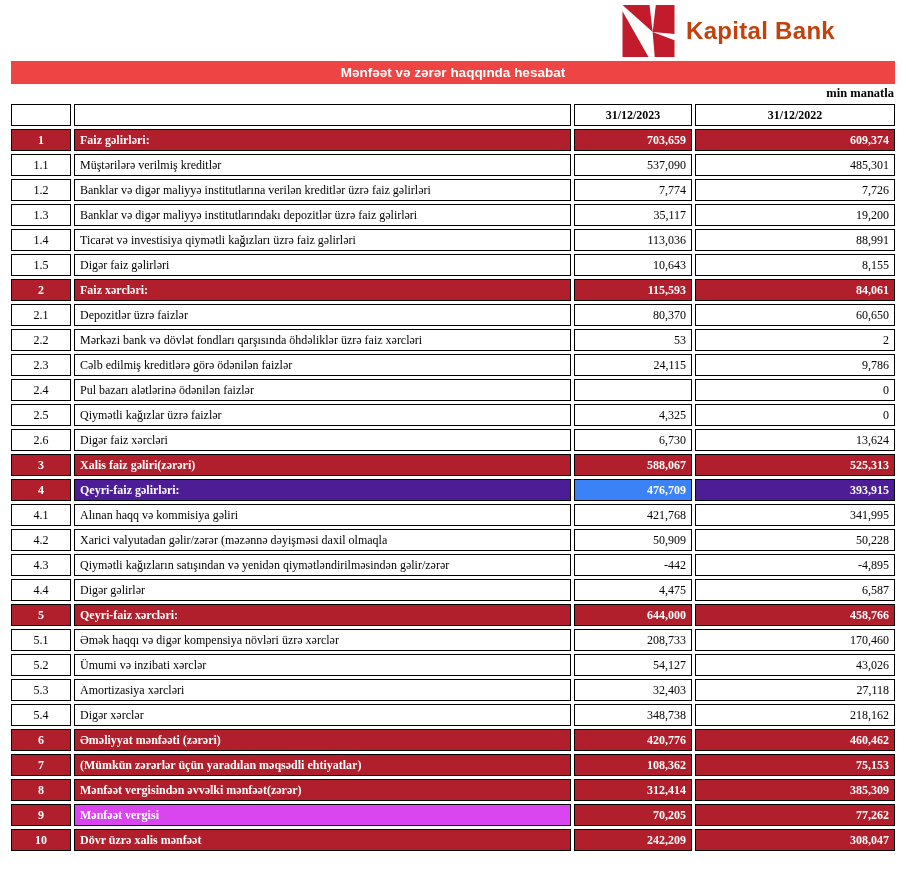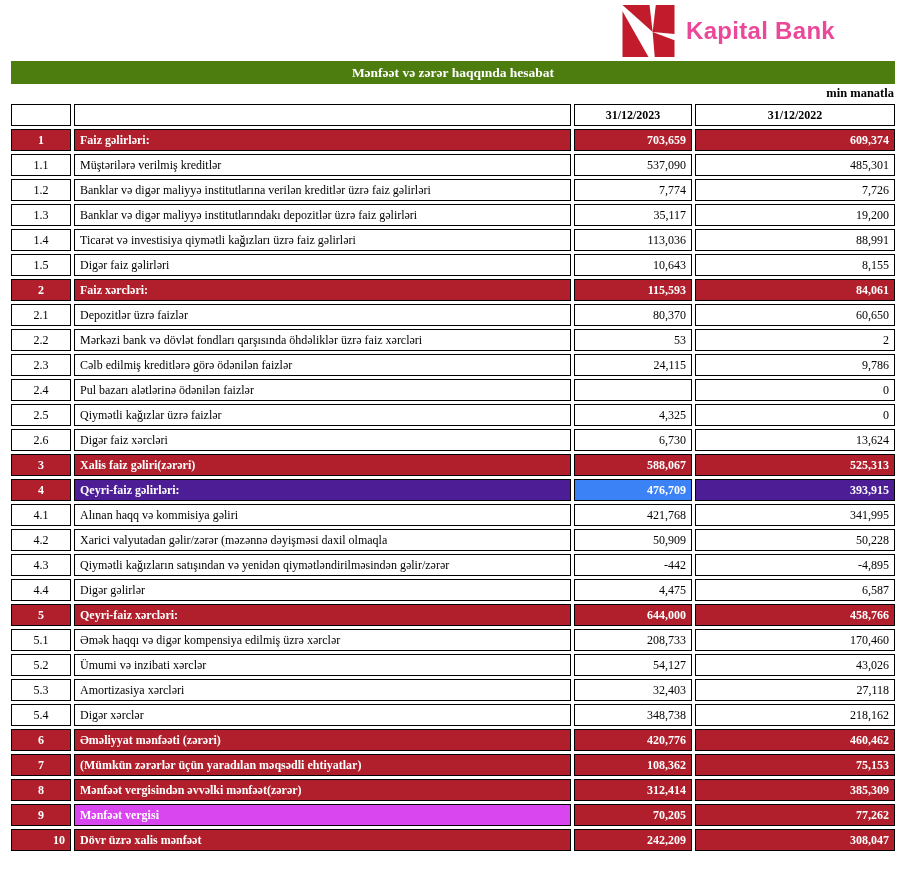--- a/index.html
+++ b/index.html
@@ -20,21 +20,21 @@
     justify-content: flex-end;
     padding-right: 60px;
   }
   .brand { display: flex; align-items: center; gap: 11px; }
   .logo-mark { width: 53px; height: 52px; display: block; }
   .brand-text {
     font-family: "Liberation Sans", sans-serif;
     font-weight: 700;
     font-size: 24px;
     letter-spacing: 0.3px;
-    color: #ec4899;
+    color: #c2410c;
     white-space: nowrap;
   }
 
   
   .title-bar {
     height: 23px;
     line-height: 23px;
     text-align: center;
     color: #fff;
     font-family: "Liberation Sans", sans-serif;
@@ -87,21 +87,21 @@
       <svg class="logo-mark" viewBox="0 0 100 100" aria-hidden="true">
         <polygon points="0,0 52,0 58,52" fill="#c21b2c"></polygon>
         <polygon points="64,0 100,0 100,56 58,52" fill="#c21b2c"></polygon>
         <polygon points="100,68 100,100 62,100 58,52" fill="#c21b2c"></polygon>
         <polygon points="0,12 50,100 0,100" fill="#c21b2c"></polygon>
       </svg>
       <span class="brand-text">Kapital Bank</span>
     </div>
   </div>
 
-  <div class="title-bar" style="background: #4d7c0f; font-family: Liberation Serif, serif;">
+  <div class="title-bar" style="background: #ef4444;">
     <span>Mənfəət və zərər haqqında hesabat</span>
   </div>
 
   <div class="unit-note">min manatla</div>
 
   <table class="pnl">
     <colgroup>
       <col style="width:60px">
       <col>
       <col style="width:118px">
@@ -251,21 +251,21 @@
 
   <tr class="section">
     <td class="c-no" style="background: rgb(176, 31, 43);">5</td>
     <td class="c-label" style="background: rgb(176, 31, 43);">Qeyri-faiz xərcləri:</td>
     <td class="c-val" style="background: rgb(176, 31, 43);">644,000</td>
     <td class="c-val" style="background: rgb(176, 31, 43);">458,766</td>
   </tr>
 
   <tr class="item">
     <td class="c-no">5.1</td>
-    <td class="c-label">Əmək haqqı və digər kompensiya edilmiş üzrə xərclər</td>
+    <td class="c-label">Əmək haqqı və digər kompensiya növləri üzrə xərclər</td>
     <td class="c-val">208,733</td>
     <td class="c-val">170,460</td>
   </tr>
 
   <tr class="item">
     <td class="c-no">5.2</td>
     <td class="c-label">Ümumi və inzibati xərclər</td>
     <td class="c-val">54,127</td>
     <td class="c-val">43,026</td>
   </tr>
@@ -306,21 +306,21 @@
   </tr>
 
   <tr class="section">
     <td class="c-no" style="background: rgb(176, 31, 43);">9</td>
     <td class="c-label" style="background: #d946ef;">Mənfəət vergisi</td>
     <td class="c-val" style="background: rgb(176, 31, 43);">70,205</td>
     <td class="c-val" style="background: rgb(176, 31, 43);">77,262</td>
   </tr>
 
   <tr class="section">
-    <td class="c-no" style="background: rgb(176, 31, 43); text-align: right;">10</td>
+    <td class="c-no" style="background: rgb(176, 31, 43);">10</td>
     <td class="c-label" style="background: rgb(176, 31, 43);">Dövr üzrə xalis mənfəət</td>
     <td class="c-val" style="background: rgb(176, 31, 43);">242,209</td>
     <td class="c-val" style="background: rgb(176, 31, 43);">308,047</td>
   </tr>
 </tbody>
   </table>
 
 </div>
 
 </body></html>

